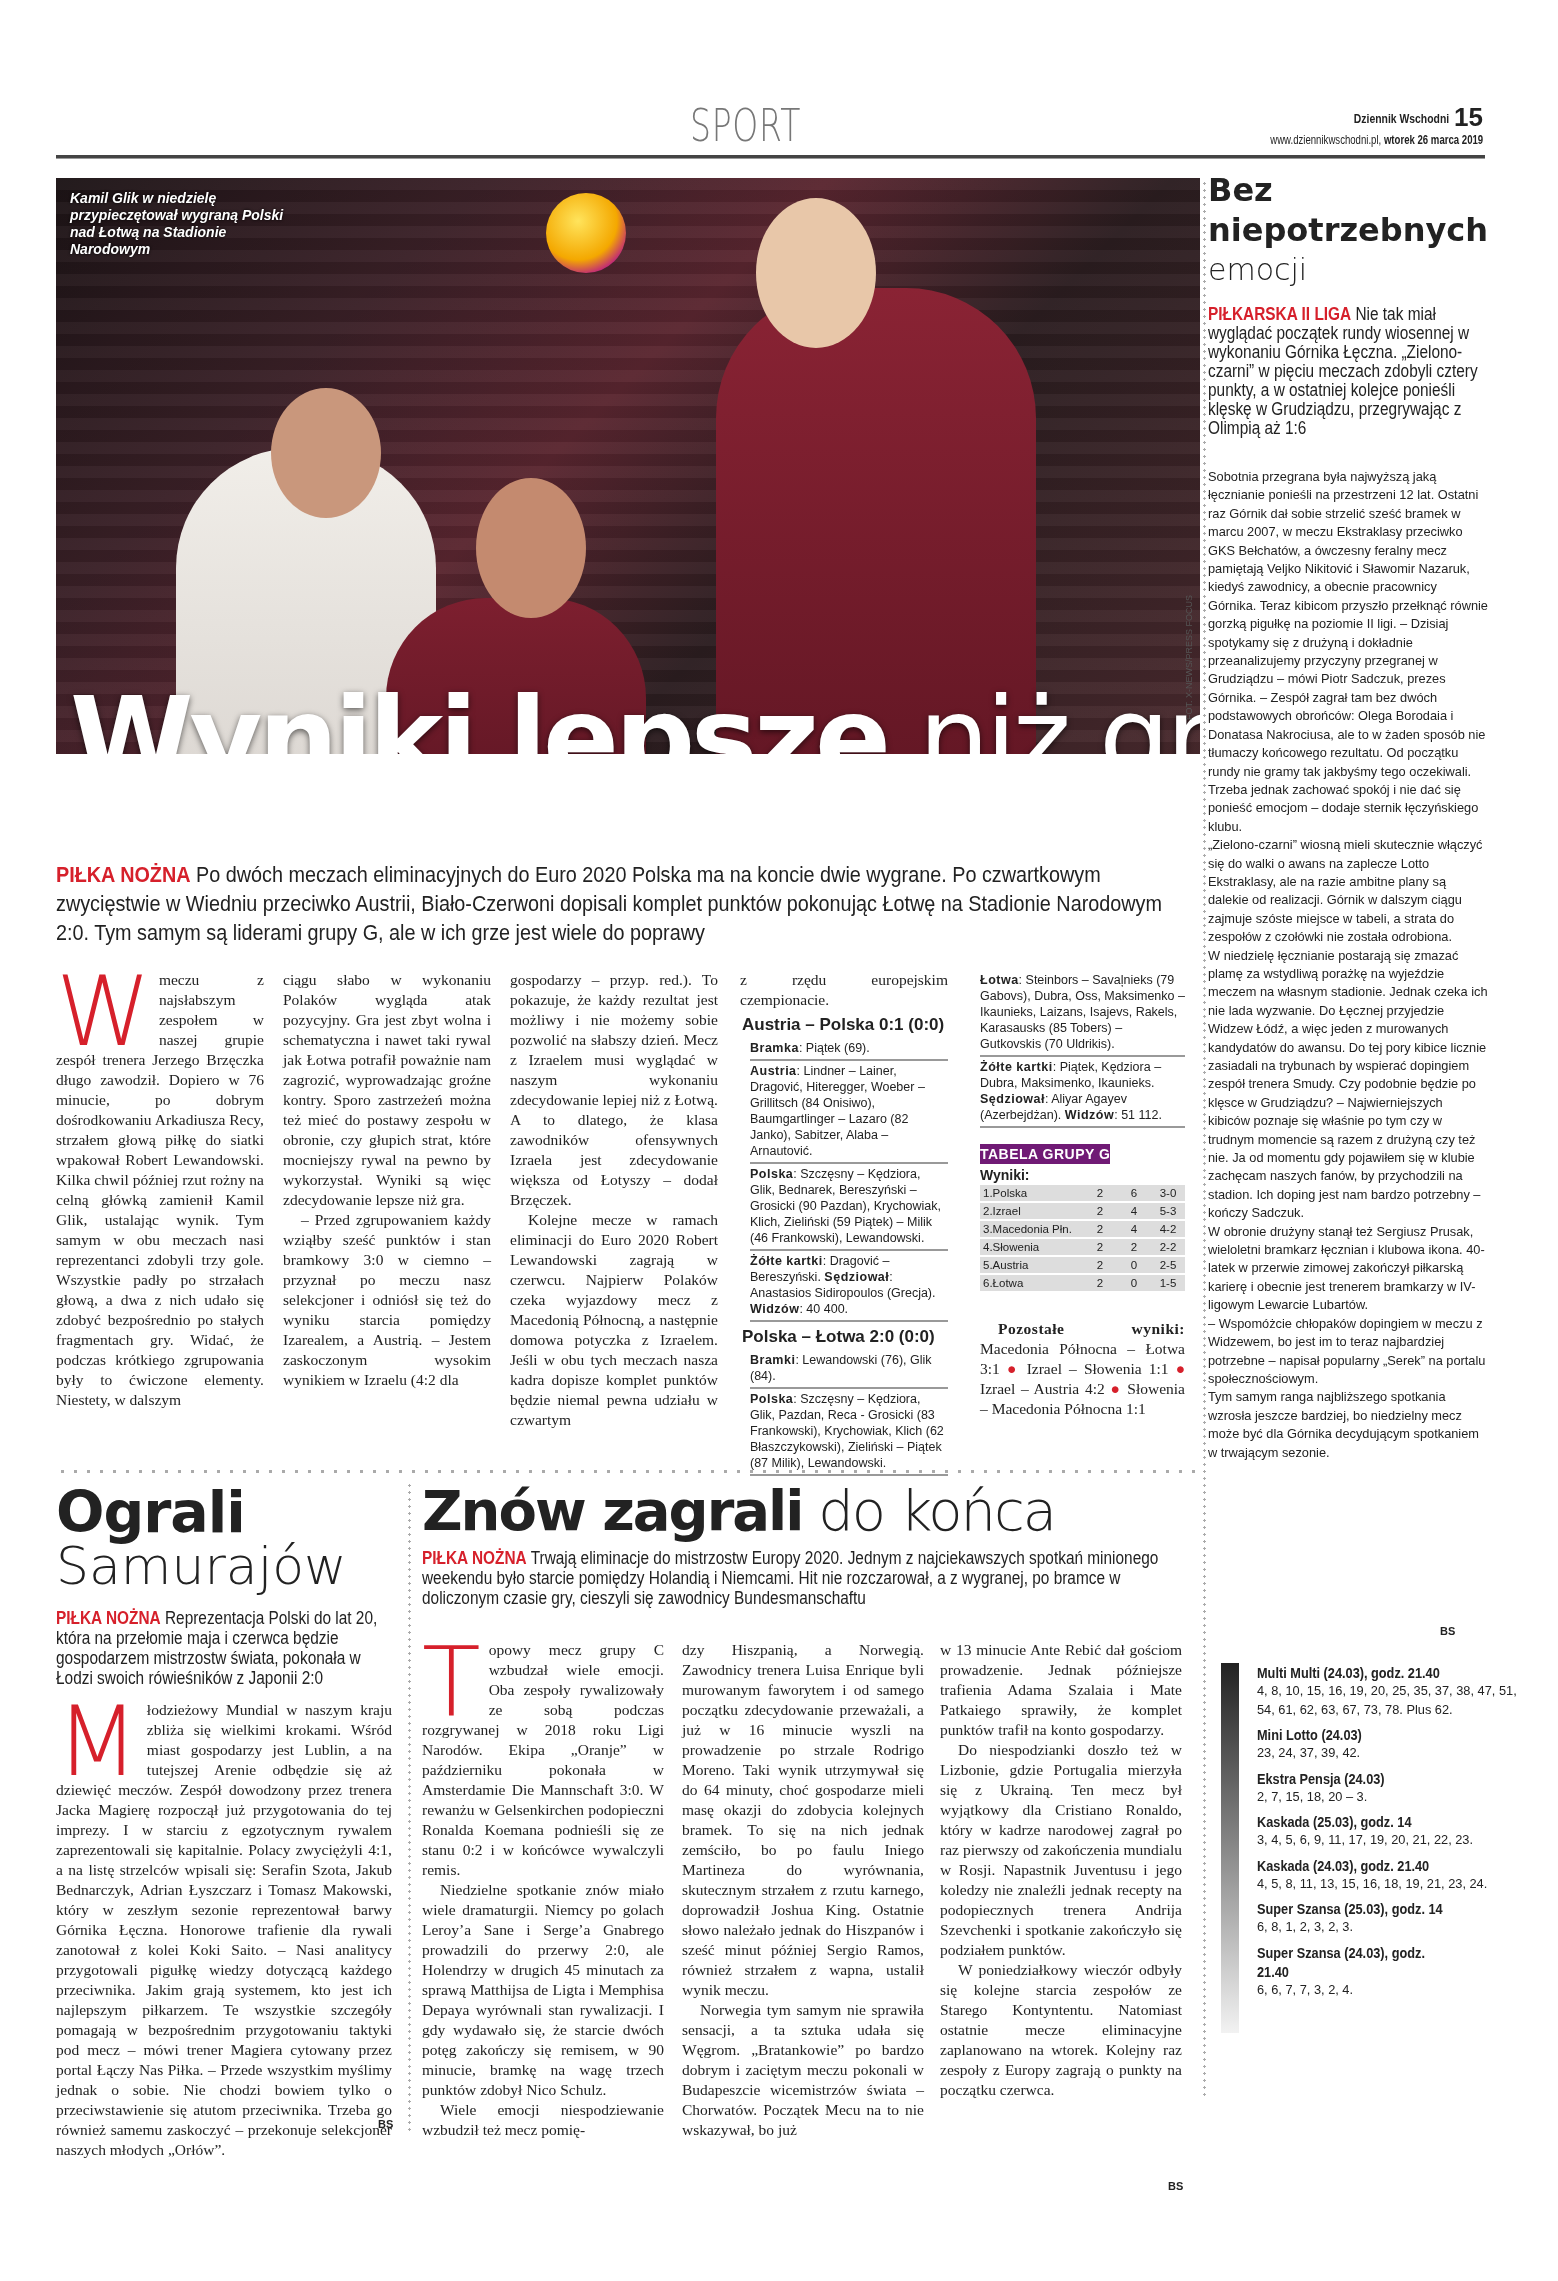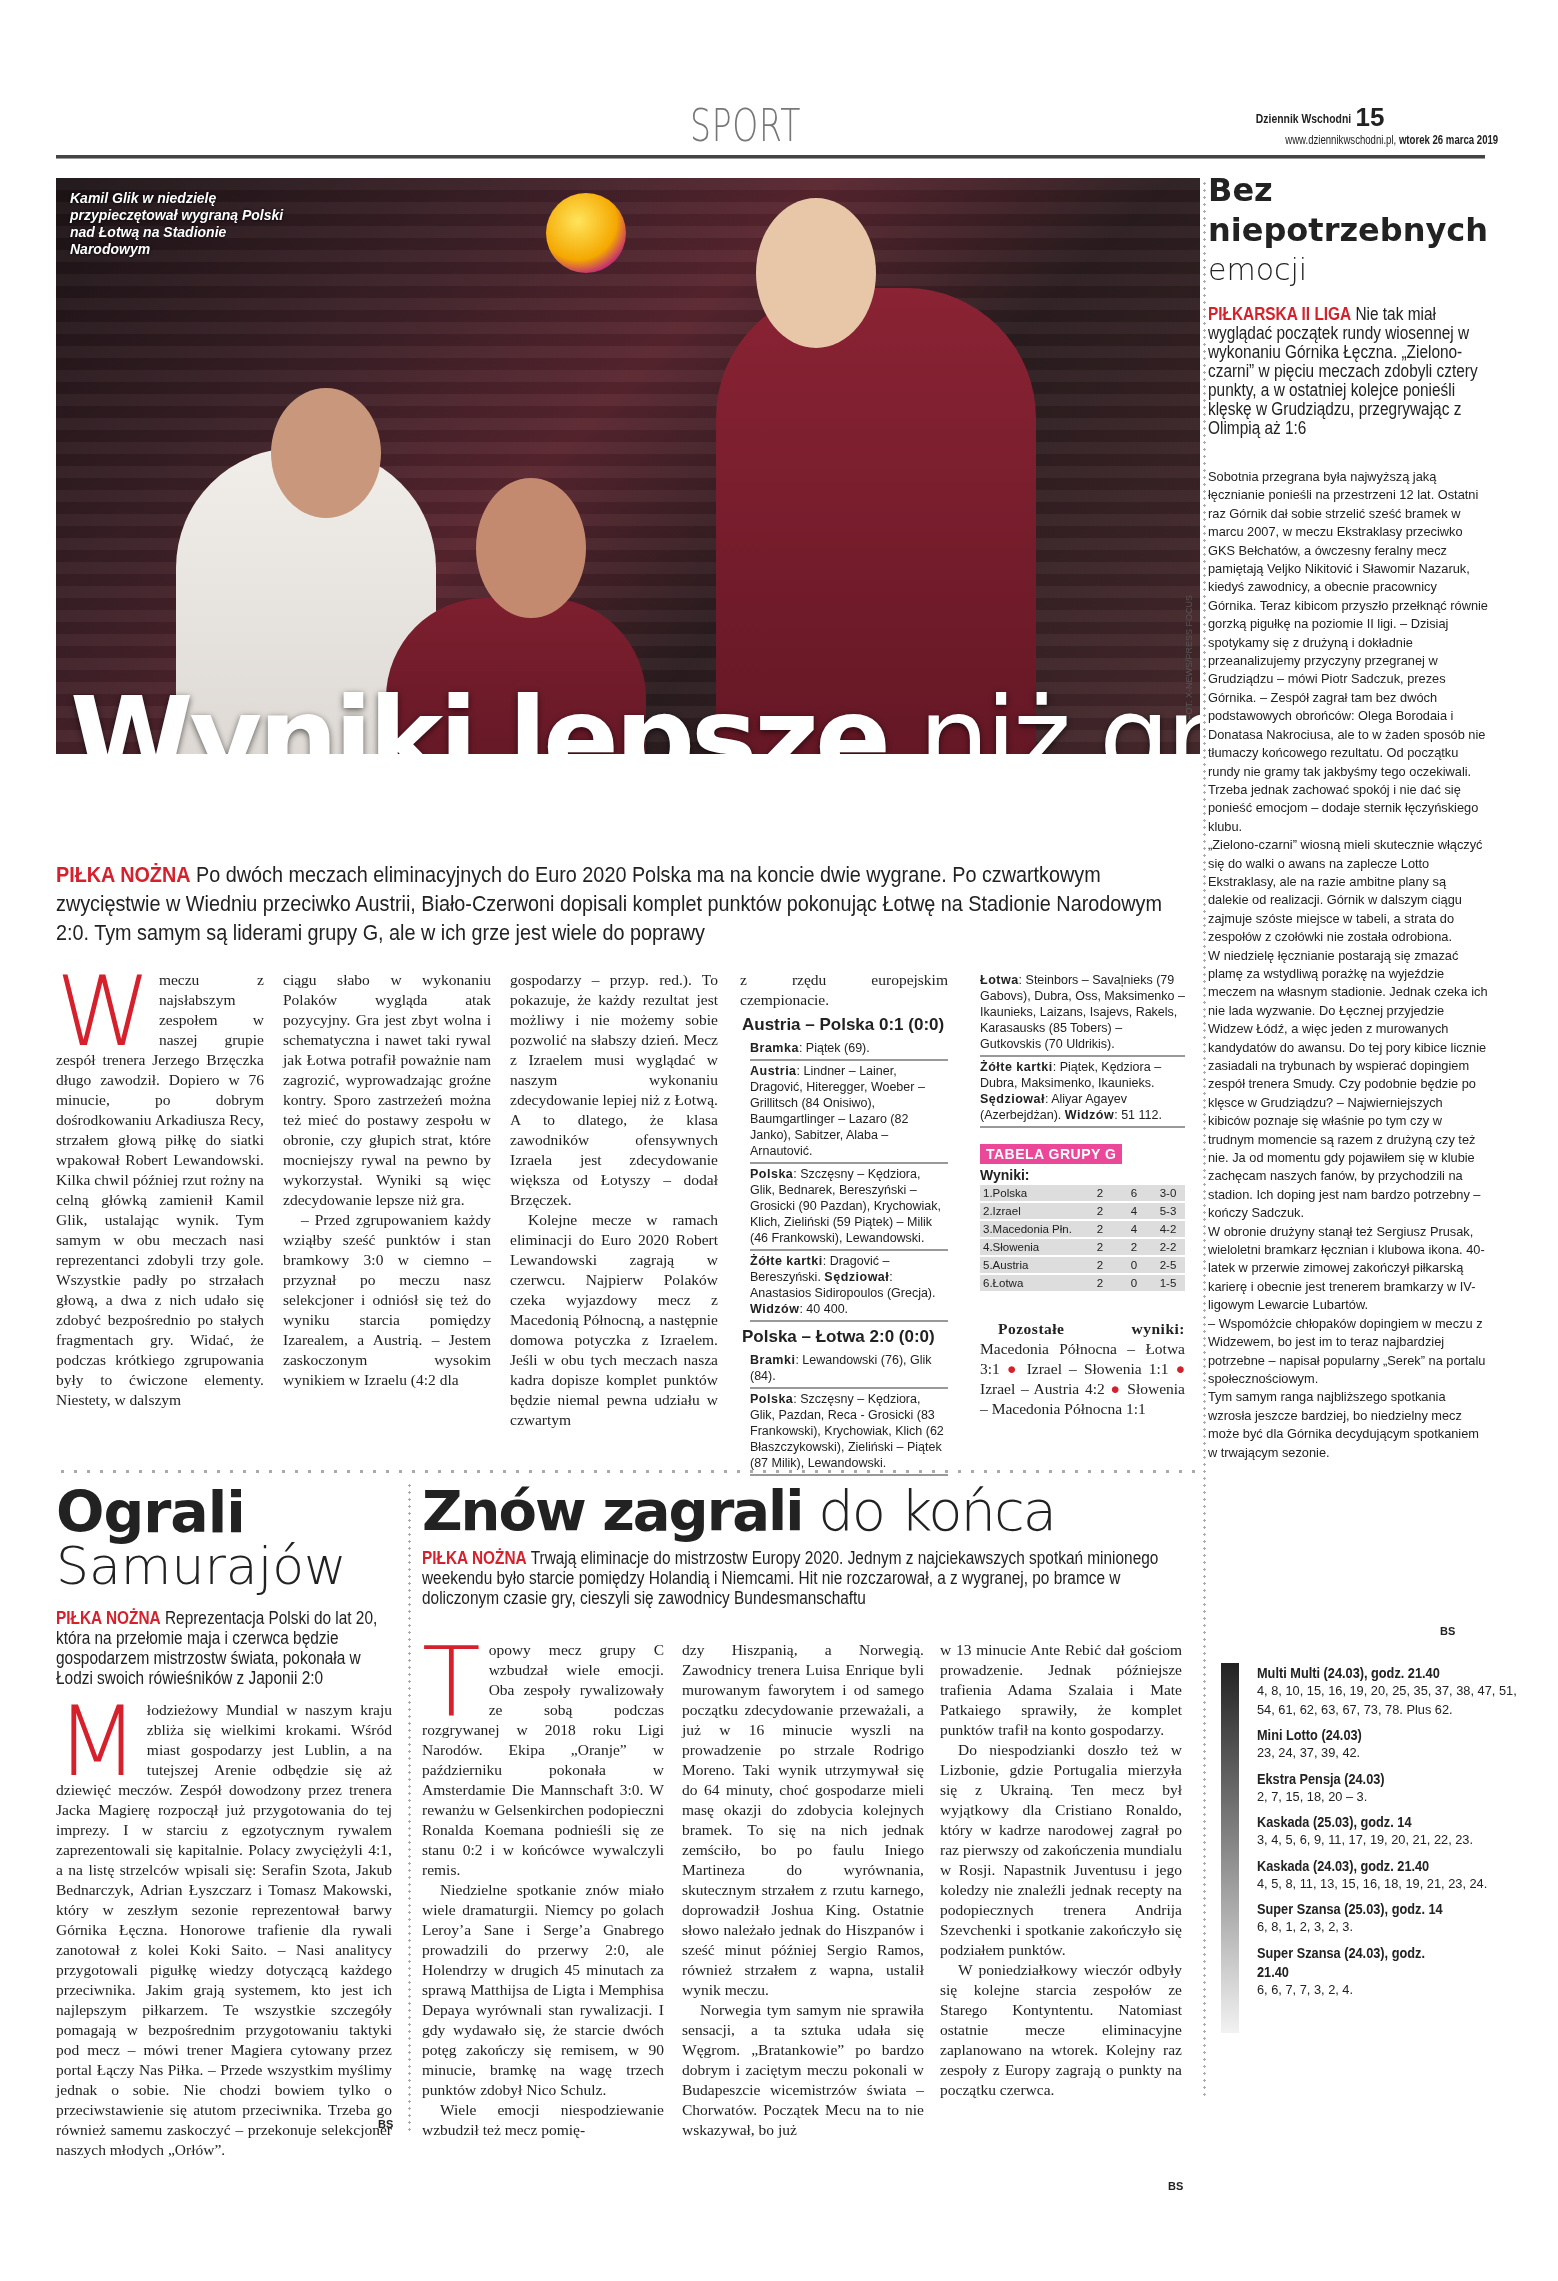--- a/index.html
+++ b/index.html
@@ -1,19 +1,19 @@
 <!DOCTYPE html>
 <html><head>
 <meta charset="utf-8">
 <style>
 *{box-sizing:border-box;margin:0;padding:0}
 body{width:1558px;height:2281px;background:#fff;position:relative;overflow:hidden;font-family:"Liberation Serif",serif;color:#222}
 #masthead{position:absolute;left:0;top:0;width:1558px;height:160px}
 #section-title{position:absolute;left:690px;top:100px;font-family:"DejaVu Sans",sans-serif;font-weight:200;font-size:44px;color:#777;letter-spacing:1px;transform:scaleX(.75);transform-origin:left}
-#pub{position:absolute;right:60px;top:102px;text-align:left;font-family:"Liberation Sans",sans-serif}
+#pub{position:absolute;right:75px;top:102px;text-align:right;font-family:"Liberation Sans",sans-serif}
 #pub .name{font-weight:bold;font-size:13px;transform:scaleX(.8);display:inline-block;transform-origin:right}
 #pub .pageno{font-weight:bold;font-size:26px;vertical-align:-3px}
 #pub .line2{font-size:12px;transform:scaleX(.8);transform-origin:right}
 #pub .line2 b{font-weight:bold}
 #rule{position:absolute;left:56px;right:73px;top:155px;height:4px;background:#444;border-bottom:1px solid #999}
 
 #hero{position:absolute;left:56px;top:178px;width:1144px;height:576px;overflow:hidden;background:linear-gradient(135deg,#1c1416 0%,#3a2027 25%,#5a2630 45%,#2b1d20 65%,#4a2a2e 100%)}
 .stands{position:absolute;left:0;top:0;width:100%;height:100%;background:repeating-linear-gradient(180deg,rgba(255,255,255,.03) 0 12px,rgba(0,0,0,.08) 12px 24px)}
 .ball{position:absolute;left:490px;top:15px;width:80px;height:80px;border-radius:50%;background:radial-gradient(circle at 40% 35%,#ffe45c,#f4a800 55%,#b8158a 80%,#5a0b4d)}
 .player1{position:absolute;left:120px;top:270px;width:260px;height:380px;border-radius:120px 120px 20px 20px;background:linear-gradient(180deg,#f1eee9,#d9d4cf)}
@@ -35,21 +35,21 @@
 .kicker{color:#d6202b;font-weight:bold}
 #main-lead{position:absolute;left:56px;top:860px;width:1260px;font-size:22px;line-height:29px;transform:scaleX(.9)}
 .col{position:absolute;font-size:15.5px;line-height:20px;text-align:justify;hyphens:manual}
 .dropcap{float:left;font-family:"DejaVu Sans",sans-serif;font-weight:200;color:#d6202b;font-size:96px;line-height:80px;margin:2px 8px -4px 0}
 .indent{text-indent:18px}
 
 .mbox{position:absolute;font-family:"Liberation Sans",sans-serif;font-size:12.5px;line-height:16px;color:#222}
 .mbox .mtitle{font-weight:bold;font-size:17px;line-height:22px;margin:4px 0 2px -8px}
 .mbox .mrow{border-bottom:2px solid #999;padding:2px 0 3px}
 .mbox b{font-weight:bold;letter-spacing:.5px}
-.tag{display:inline-block;background:#ec4899;color:#fff;font-family:"Liberation Sans",sans-serif;font-weight:bold;font-size:14px;padding:2px 6px;letter-spacing:.5px}
+.tag{display:inline-block;background:#701a75;color:#fff;font-family:"Liberation Sans",sans-serif;font-weight:bold;font-size:14px;padding:2px 0;letter-spacing:.5px}
 table.grp{border-collapse:separate;border-spacing:0 2px;width:100%;font-family:Liberation Sans, sans-serif;font-size:11.5px}
 table.grp td{background:#ddd;padding:0 3px;height:14px}
 table.grp td.n{text-align:center;width:34px}
 
 #side-title{position:absolute;left:1208px;top:170px;font-family:"DejaVu Sans",sans-serif;line-height:40px}
 #side-title .b{font-weight:bold;font-size:32px;display:block}
 #side-title .l{font-weight:200;font-size:30px;display:block}
 #side-lead{position:absolute;left:1208px;top:305px;width:330px;font-size:17.5px;line-height:19px;transform:scaleX(.88)}
 #side-body{position:absolute;left:1208px;top:468px;width:280px;font-family:"Liberation Sans",sans-serif;font-size:12.8px;line-height:18.4px;color:#222}
 #side-sign{position:absolute;left:1440px;top:1625px;font-family:"Liberation Sans",sans-serif;font-weight:bold;font-size:11px}

